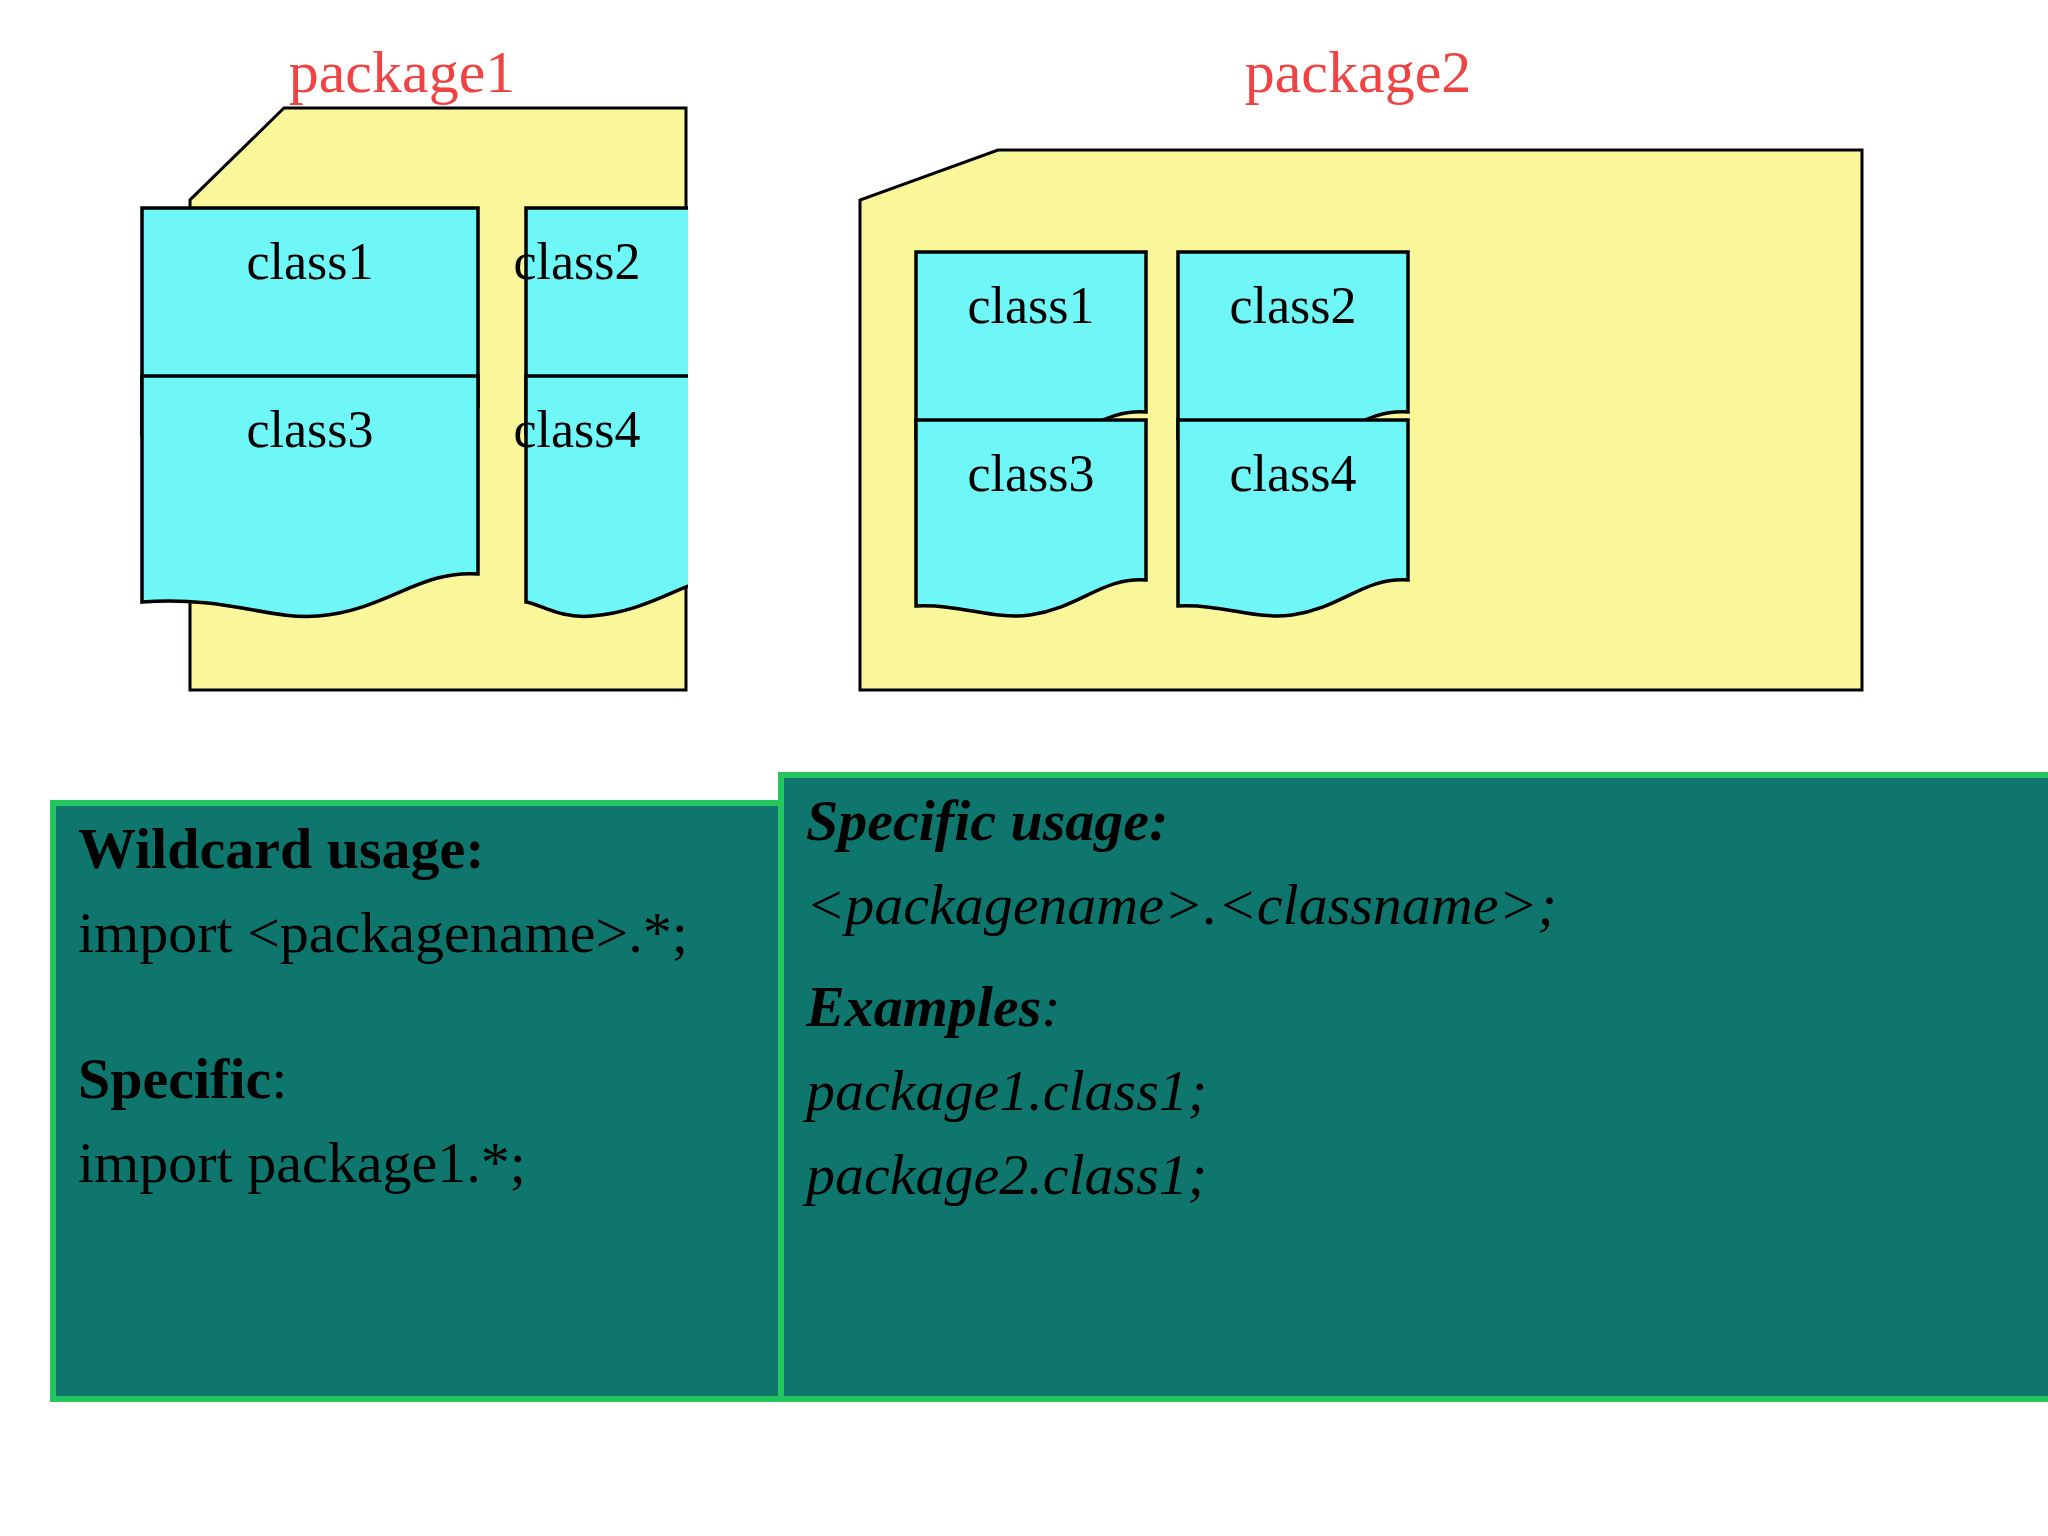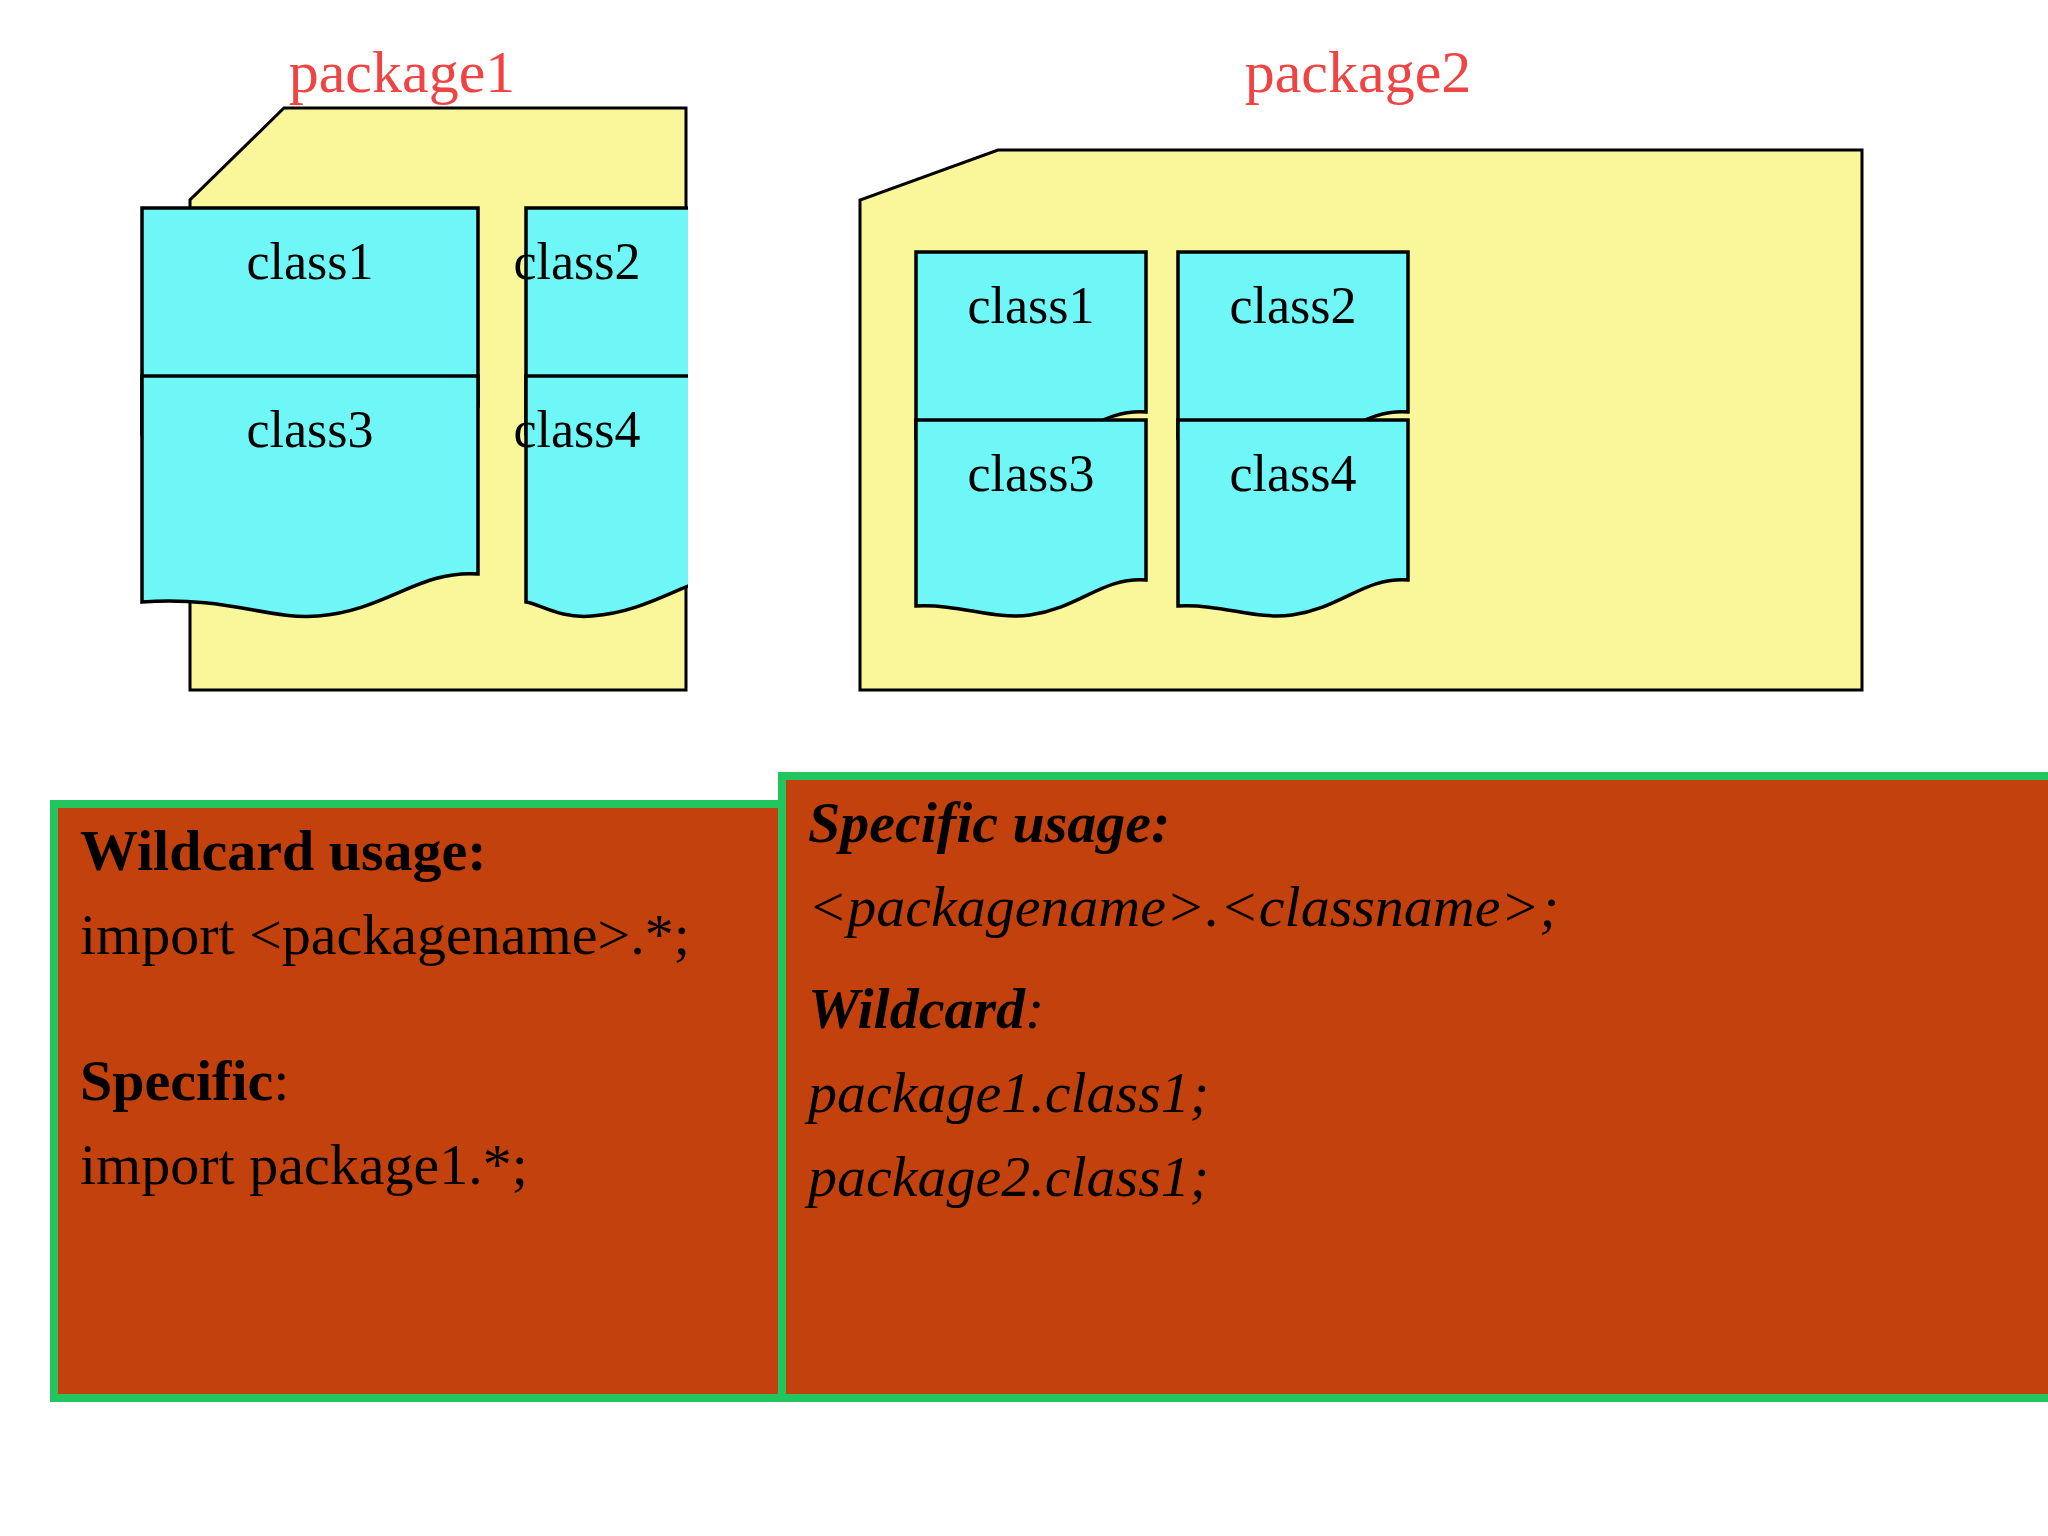--- a/index.html
+++ b/index.html
@@ -42,22 +42,22 @@
     line-height: 1;
     color: #000000;
     text-align: center;
     white-space: nowrap;
     pointer-events: none;
   }
 
   
   .info-box {
     position: absolute;
-    background: #c2410c;
-    border: 8px solid #22c55e;
+    background: #0f766e;
+    border: 6px solid #22c55e;
     box-sizing: border-box;
   }
   .info-inner {
     position: relative;
     padding: 14px 22px 0 22px;
   }
   .ln {
     font-size: 58px;
     line-height: 1.0;
     color: #000000;
@@ -135,21 +135,21 @@
     </div>
   </div>
 
   <div class="info-box" style="left:778px; top:772px; width:1288px; height:630px;font-style:italic;">
     <div class="info-inner">
       <div class="ln hd">Specific usage:</div>
       <div class="gap-sm"></div>
       <div class="ln">&lt;packagename&gt;.&lt;classname&gt;;</div>
       <div class="spacer"></div>
       <div class="ln hd">
-        <span>Wildcard</span><span class="thin">:</span>
+        <span>Examples</span><span class="thin">:</span>
       </div>
       <div class="gap-sm"></div>
       <div class="ln">package1.class1;</div>
       <div class="gap-sm"></div>
       <div class="ln">package2.class1;</div>
     </div>
   </div>
 
 </div>
 

